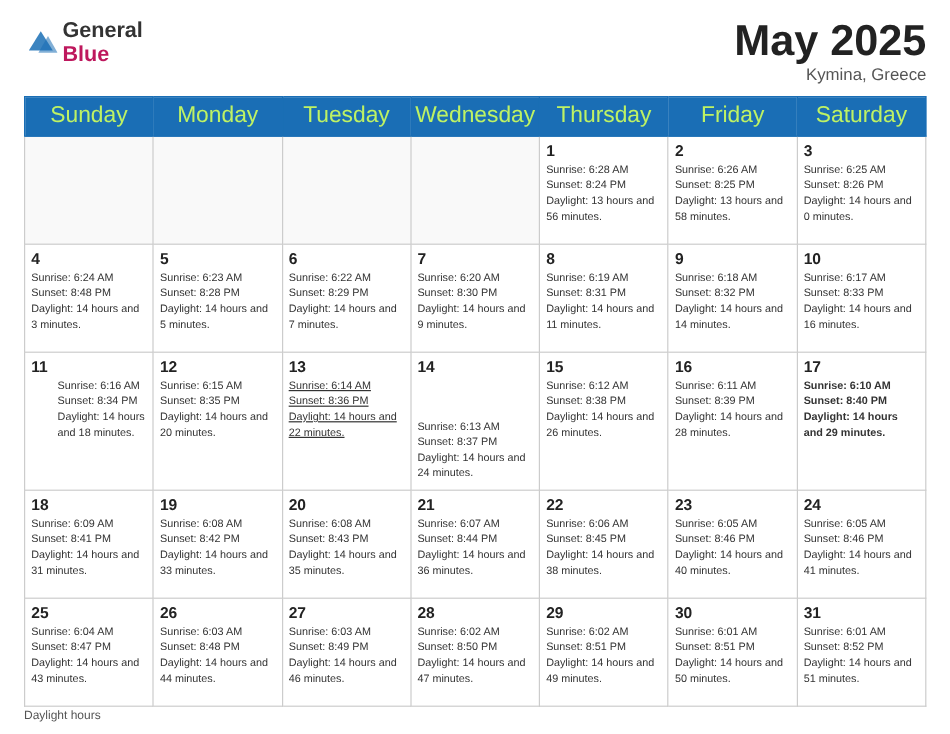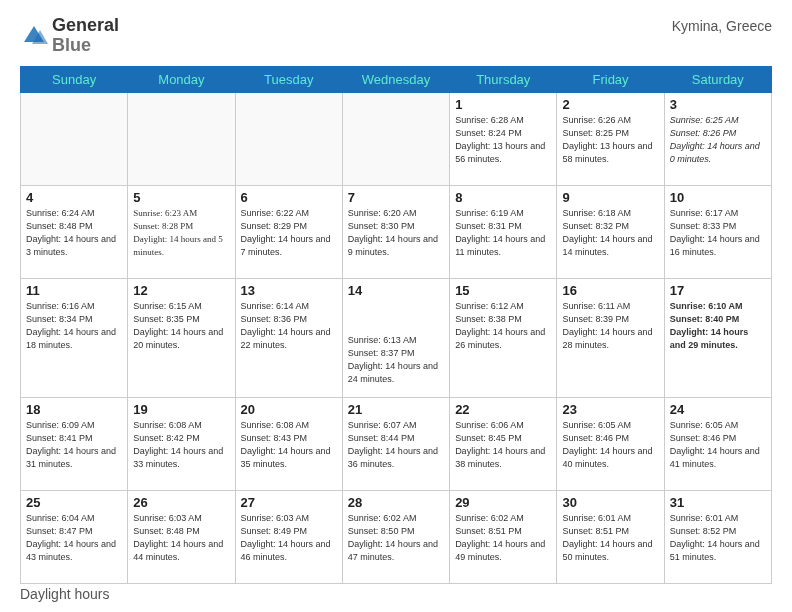--- a/index.html
+++ b/index.html
@@ -27,21 +27,21 @@
       display: flex;
       align-items: center;
       gap: 4px;
     }
     .logo-text {
       font-size: 18px;
       font-weight: bold;
       line-height: 1.1;
     }
     .logo-general { color: #333; }
-    .logo-blue { color: #737373; }
+    .logo-blue { color: #be185d; }
     .logo-icon {
       width: 28px;
       height: 28px;
     }
     .title-block {
       text-align: right;
     }
     .month-title {
       font-size: 36px;
       font-weight: bold;
@@ -55,24 +55,24 @@
     }
     .calendar {
       flex: 1;
       border: 1px solid #ccc;
       border-collapse: collapse;
       width: 100%;
       table-layout: fixed;
     }
     .calendar th {
       background-color: #1a6eb5;
-      color: #5eead4;
+      color: #bef264;
       text-align: center;
       padding: 5px 2px;
-      font-size: 13px;
+      font-size: 19px;
       font-weight: normal;
       border: 1px solid #1a6eb5;
     }
     .calendar td {
       border: 1px solid #ccc;
       vertical-align: top;
       padding: 4px 5px;
       font-size: 9.5px;
       color: #333;
       background: #fff;
@@ -86,21 +86,21 @@
       font-weight: bold;
       color: #222;
       margin-bottom: 2px;
     }
     .day-info {
       font-size: 9px;
       line-height: 1.45;
       color: #333;
     }
     .footer-note {
-      font-size: 14px;
+      font-size: 10px;
       color: #555;
       text-align: left;
       margin-top: 2px;
     }
   </style>
 </head>
 <body>
 
 <div class="page">
   <div class="header">
@@ -108,20 +108,21 @@
       <svg class="logo-icon" viewBox="0 0 28 28" xmlns="http://www.w3.org/2000/svg">
         <polygon points="14,4 24,20 4,20" fill="#1a6eb5" opacity="0.85"></polygon>
         <polygon points="20,8 28,22 12,22" fill="#1a6eb5" opacity="0.55"></polygon>
       </svg>
       <div class="logo-text">
         <span class="logo-general">General</span><br>
         <span class="logo-blue">Blue</span>
       </div>
     </div>
     <div class="title-block">
+      <div class="month-title">May 2025</div>
       <div class="location">Kymina, Greece</div>
     </div>
   </div>
 
   <table class="calendar">
     <thead>
       <tr>
         <th>Sunday</th>
         <th>Monday</th>
         <th>Tuesday</th>
@@ -144,35 +145,35 @@
 Daylight: 13 hours and 56 minutes.</div>
           </td>
           <td>
             <div class="day-number">2</div>
             <div class="day-info" style="white-space: pre-line;">Sunrise: 6:26 AM
 Sunset: 8:25 PM
 Daylight: 13 hours and 58 minutes.</div>
           </td>
           <td>
             <div class="day-number">3</div>
-            <div class="day-info" style="white-space: pre-line; font-style: italic;">Sunrise: 6:25 AM
+            <div class="day-info" style="white-space: pre-line;">Sunrise: 6:25 AM
 Sunset: 8:26 PM
 Daylight: 14 hours and 0 minutes.</div>
           </td>
         </tr>
         <tr>
           <td>
             <div class="day-number">4</div>
             <div class="day-info" style="white-space: pre-line;">Sunrise: 6:24 AM
 Sunset: 8:48 PM
 Daylight: 14 hours and 3 minutes.</div>
           </td>
           <td>
             <div class="day-number">5</div>
-            <div class="day-info" style="white-space: pre-line; font-family: Liberation Serif, serif;">Sunrise: 6:23 AM
+            <div class="day-info" style="white-space: pre-line;">Sunrise: 6:23 AM
 Sunset: 8:28 PM
 Daylight: 14 hours and 5 minutes.</div>
           </td>
           <td>
             <div class="day-number">6</div>
             <div class="day-info" style="white-space: pre-line;">Sunrise: 6:22 AM
 Sunset: 8:29 PM
 Daylight: 14 hours and 7 minutes.</div>
           </td>
           <td>
@@ -196,33 +197,33 @@
           <td>
             <div class="day-number">10</div>
             <div class="day-info" style="white-space: pre-line;">Sunrise: 6:17 AM
 Sunset: 8:33 PM
 Daylight: 14 hours and 16 minutes.</div>
           </td>
         </tr>
         <tr>
           <td>
             <div class="day-number">11</div>
-            <div class="day-info" style="white-space: pre-line;">Sunrise: 6:16 AM
+            <div class="day-info" style="white-space: pre-line; margin-left: 22px;">Sunrise: 6:16 AM
 Sunset: 8:34 PM
 Daylight: 14 hours and 18 minutes.</div>
           </td>
           <td>
             <div class="day-number">12</div>
             <div class="day-info" style="white-space: pre-line;">Sunrise: 6:15 AM
 Sunset: 8:35 PM
 Daylight: 14 hours and 20 minutes.</div>
           </td>
           <td>
             <div class="day-number">13</div>
-            <div class="day-info" style="white-space: pre-line;">Sunrise: 6:14 AM
+            <div class="day-info" style="white-space: pre-line; text-decoration: underline;">Sunrise: 6:14 AM
 Sunset: 8:36 PM
 Daylight: 14 hours and 22 minutes.</div>
           </td>
           <td>
             <div class="day-number">14</div>
             <div class="day-info" style="white-space: pre-line; margin-top: 36px;">Sunrise: 6:13 AM
 Sunset: 8:37 PM
 Daylight: 14 hours and 24 minutes.</div>
           </td>
           <td>

